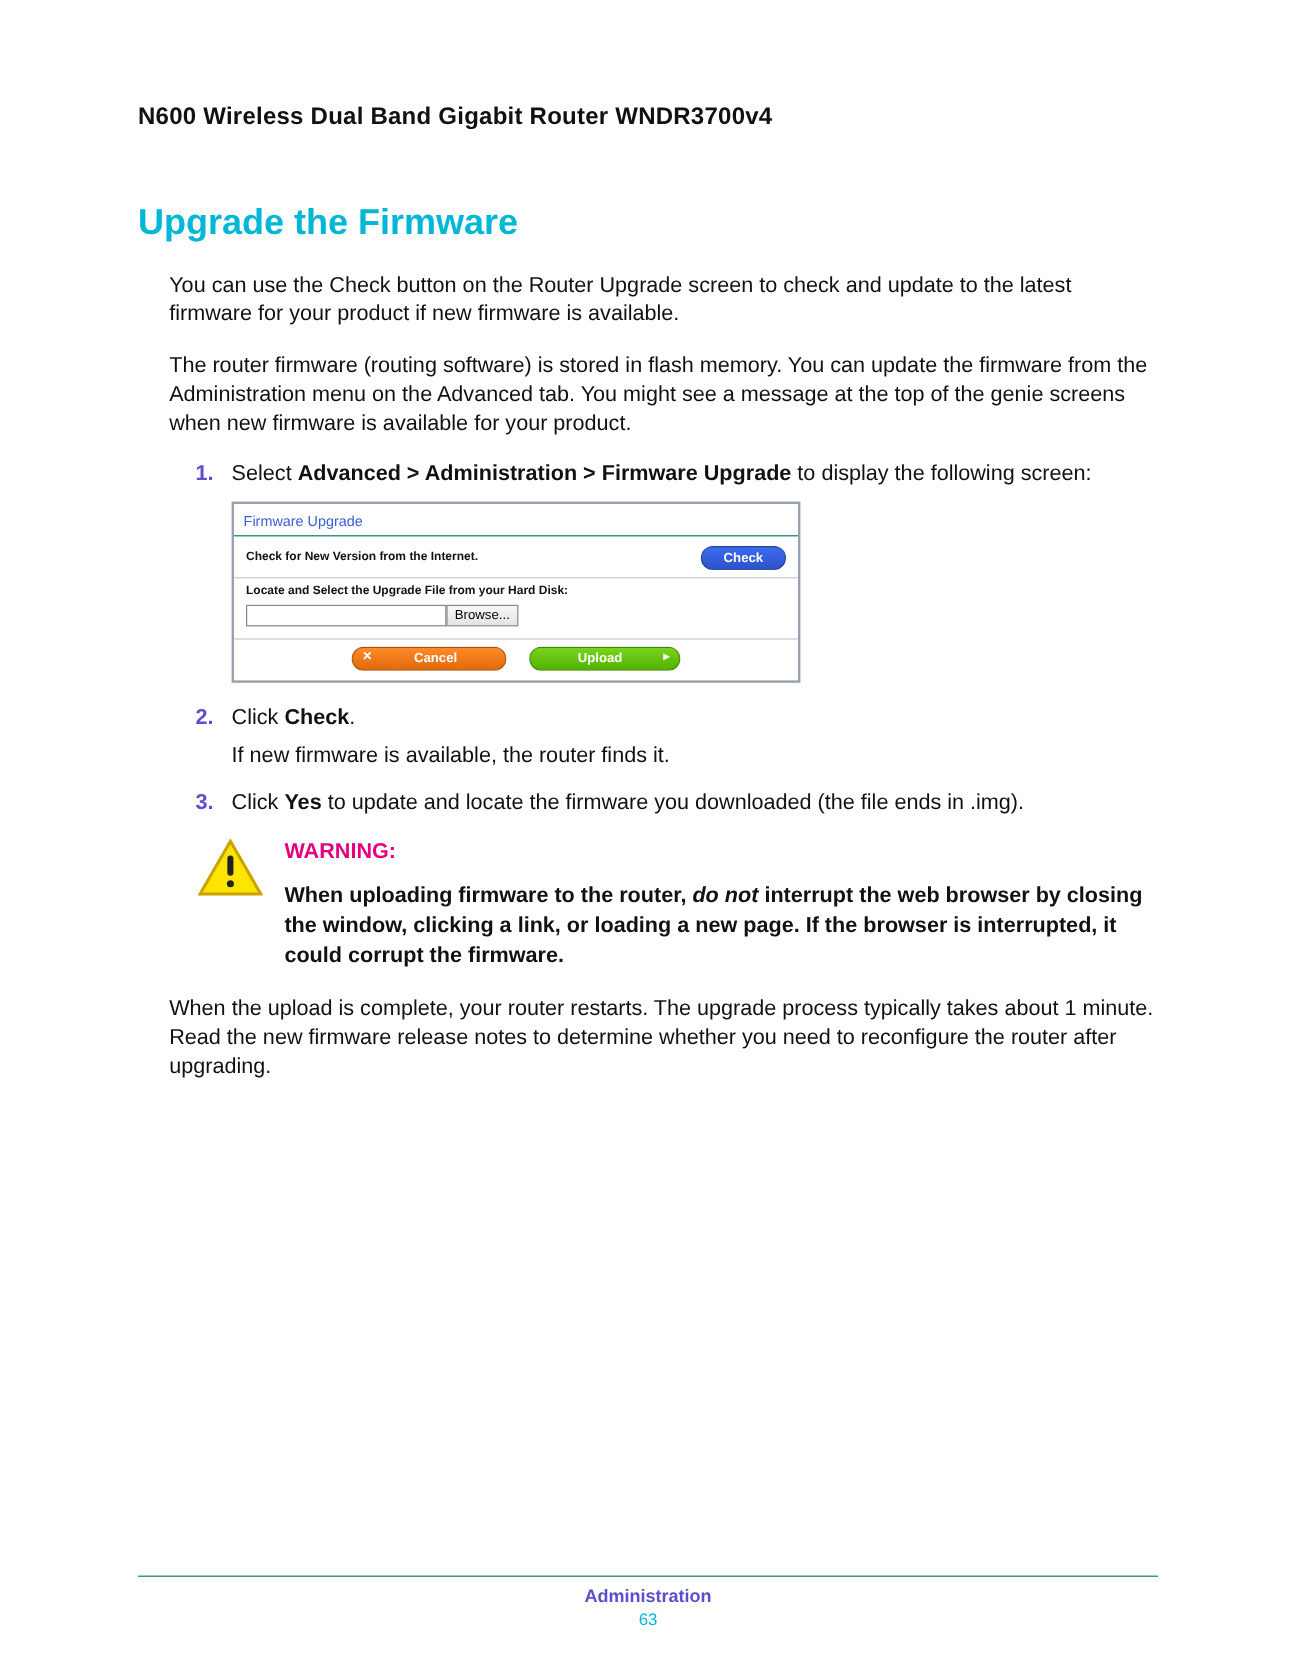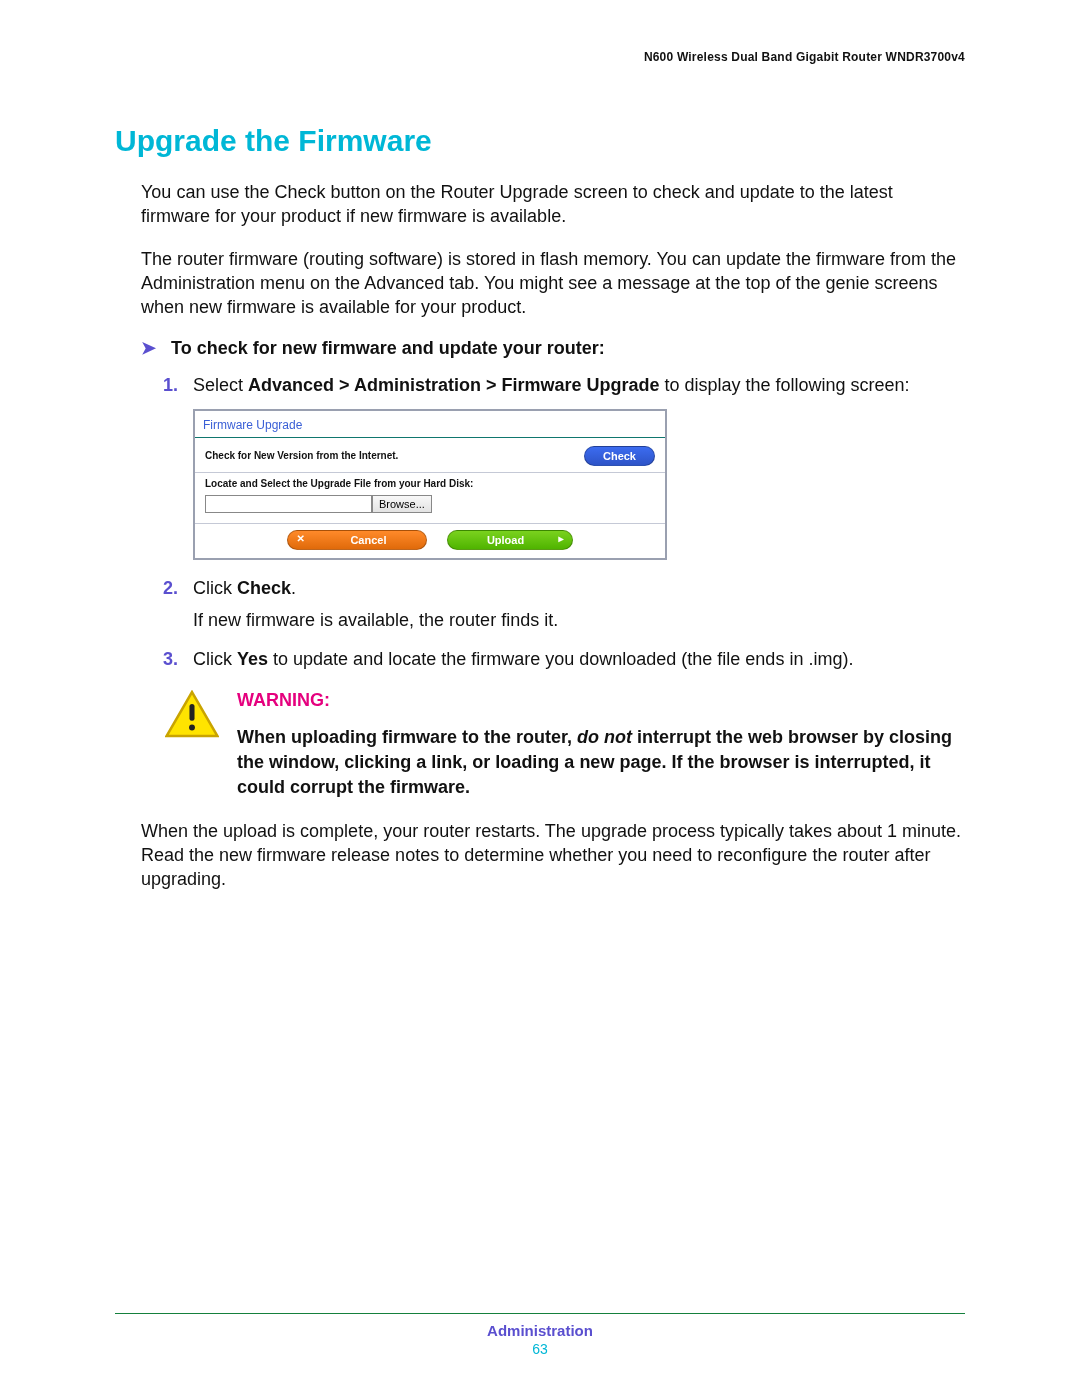--- a/index.html
+++ b/index.html
@@ -11,25 +11,26 @@
     color: #111;
     width: 1080px;
   }
   .page {
     padding: 50px 115px 40px 115px;
     box-sizing: border-box;
     min-height: 1397px;
     position: relative;
   }
   .doc-header {
-    text-align: right;
-    font-weight: bold;
-    font-size: 12px;
+    text-align: left;
+    font-weight: bold;
+    font-size: 20px;
     margin-bottom: 60px;
     letter-spacing: 0.2px;
+    margin-top: 36px;
   }
   h1.section-title {
     color: #00b7d6;
     font-size: 30px;
     font-weight: bold;
     margin: 0 0 22px 0;
   }
   p.body {
     margin: 0 0 18px 26px;
     line-height: 1.35;
@@ -101,21 +102,21 @@
     color: #fff;
     height: 18px;
     padding: 0 18px;
     border: 1px solid rgba(0,0,0,0.25);
   }
   .btn.blue  { background: linear-gradient(#3c6cf0,#2d53c7); }
   .btn.green { background: linear-gradient(#7ad21e,#4fb400); position:relative; padding-right:26px;}
   .btn.green::after{
     content:"▸"; position:absolute; right:8px; top:1px; font-size:10px;
   }
-  .btn.orange{ background: linear-gradient(#ff8a2a,#e06a0a); position:relative; padding-left:40px;}
+  .btn.orange{ background: linear-gradient(#ff8a2a,#e06a0a); position:relative; padding-left:29px;}
   .btn.orange::before{
     content:"✕"; position:absolute; left:8px; top:1px; font-size:10px;
   }
   .fw-file {
     padding: 4px 10px 10px 10px;
     border-bottom: 1px solid #c5c9d6;
   }
   .file-ctrl {
     display:flex; margin-top:4px;align-items:center;
   }
@@ -181,24 +182,20 @@
 <div class="page">
 
   <div class="doc-header">N600 Wireless Dual Band Gigabit Router WNDR3700v4</div>
 
   <h1 class="section-title">Upgrade the Firmware</h1>
 
   <p class="body">You can use the Check button on the Router Upgrade screen to check and update to the latest firmware for your product if new firmware is available.</p>
 
   <p class="body">The router firmware (routing software) is stored in flash memory. You can update the firmware from the Administration menu on the Advanced tab. You might see a message at the top of the genie screens when new firmware is available for your product.</p>
 
-  <div class="proc-heading">
-    <span class="arrow">➤</span>
-    <span>To check for new firmware and update your router:</span>
-  </div>
 
   <ol class="steps">
     <li>
       <span>
         <span>Select </span><b>Advanced &gt; Administration &gt; Firmware Upgrade</b><span> to display the following screen:</span>
       </span>
 
       
       <div class="fw-box">
         <div class="fw-title">Firmware Upgrade</div>

